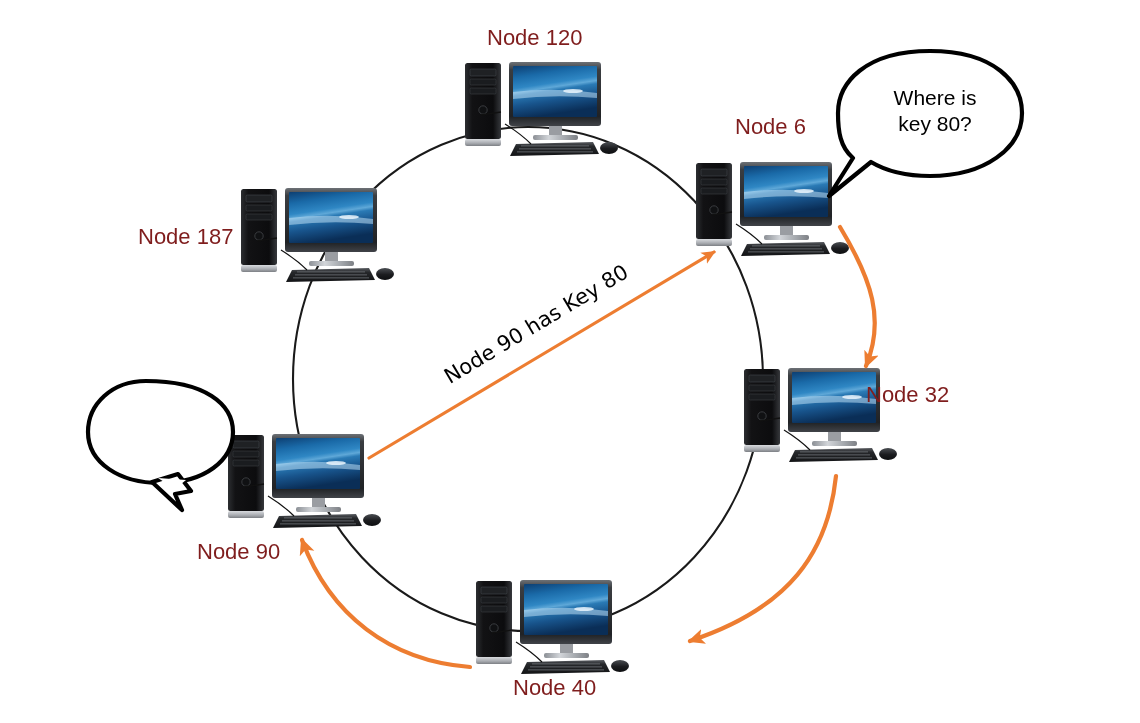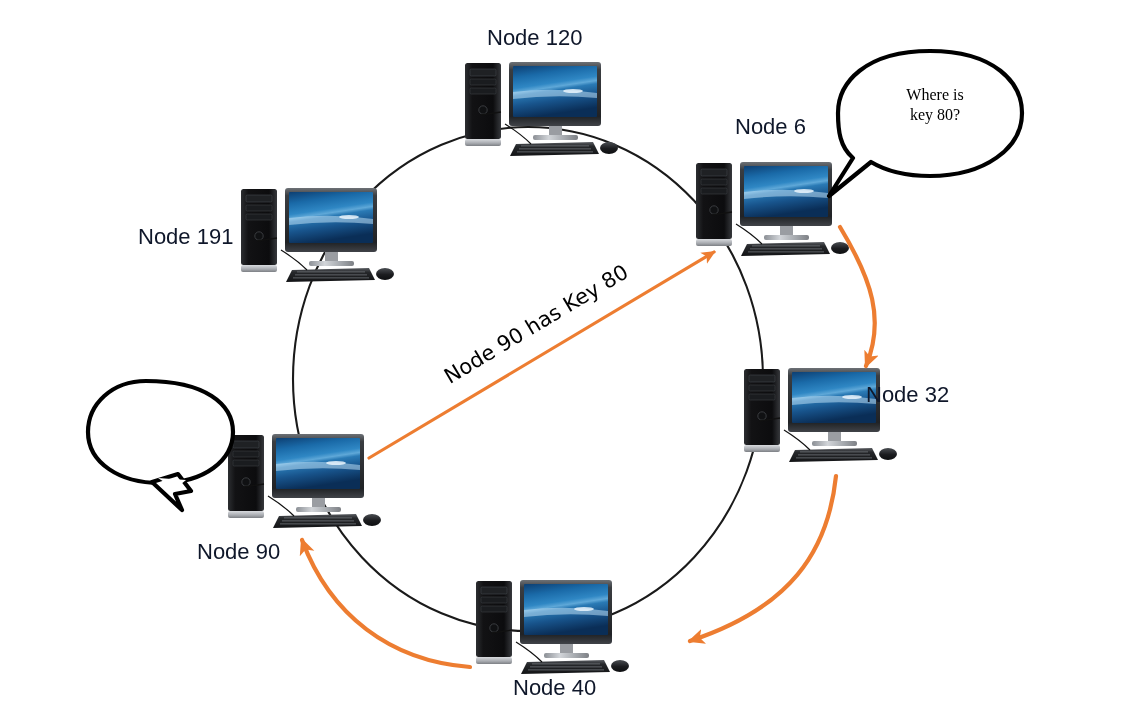--- a/index.html
+++ b/index.html
@@ -19,35 +19,35 @@
     position: absolute;
     left: 0;
     top: 0;
     width: 1140px;
     height: 723px;
   }
   .node-label {
     position: absolute;
     font-family: "Liberation Sans", sans-serif;
     font-size: 22px;
-    color: #0f172a;
+    color: #7f1d1d;
     white-space: nowrap;
     line-height: 1;
   }
   .bubble-text {
     position: absolute;
     text-align: center;
     color: #000000;
     white-space: pre-line;
     line-height: 1.22;
     pointer-events: none;
   }
   .bubble-text.sans {
-    font-family: Liberation Serif, serif;
-    font-size: 16px;
+    font-family: Liberation Sans, sans-serif;
+    font-size: 21px;
   }
   .bubble-text.comic {
     font-family: "DejaVu Sans", sans-serif;
     font-size: 21px;
   }
   .arrow-label {
     position: absolute;
     font-family: "DejaVu Sans", sans-serif;
     font-size: 21px;
     color: #000000;
@@ -296,21 +296,21 @@
     <path d="M470 667 C 390 661 330 615 302 540" fill="none" stroke="#ED7D31" stroke-width="4.2" stroke-linecap="round" marker-end="url(#orangeArrowCurve)"></path>
 
     <path d="M369 458 L 714 252" fill="none" stroke="#ED7D31" stroke-width="3.2" stroke-linecap="round" marker-end="url(#orangeArrowStraight)"></path>
   </svg>
 
   <div class="node-label" style="left:487px; top:27px;">Node 120</div>
   <div class="node-label" style="left:735px; top:116px;">Node 6</div>
   <div class="node-label" style="left:866px; top:384px;">Node 32</div>
   <div class="node-label" style="left:513px; top:677px;">Node 40</div>
   <div class="node-label" style="left:197px; top:541px;">Node 90</div>
-  <div class="node-label" style="left:138px; top:226px;">Node 191</div>
+  <div class="node-label" style="left:138px; top:226px;">Node 187</div>
 
   <div class="bubble-text sans" style="left:860px; top:85px; width:150px;">Where is
 key 80?</div>
 
 
   <div class="arrow-label" style="left:440px; top:368px; transform: rotate(-31deg);">Node 90 has Key 80</div>
 
 </div>
 
 </body></html>

